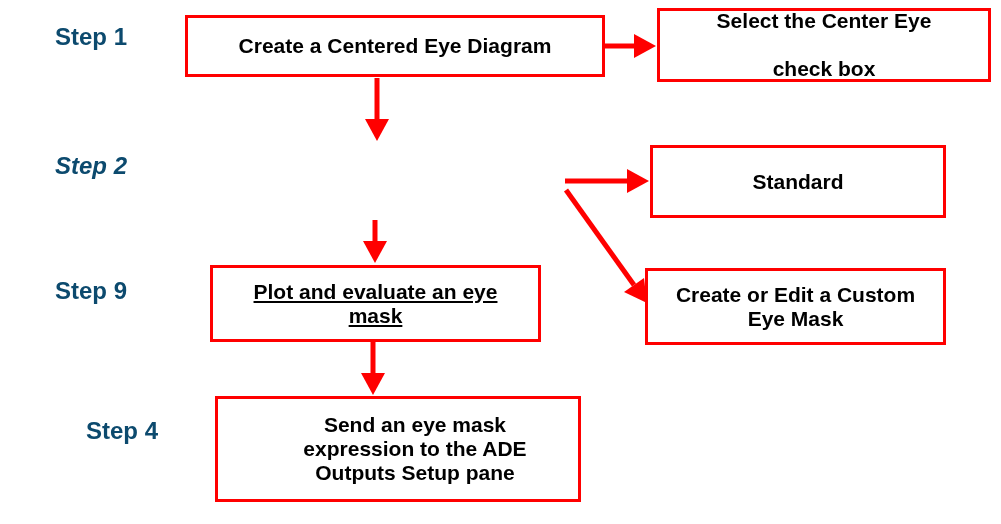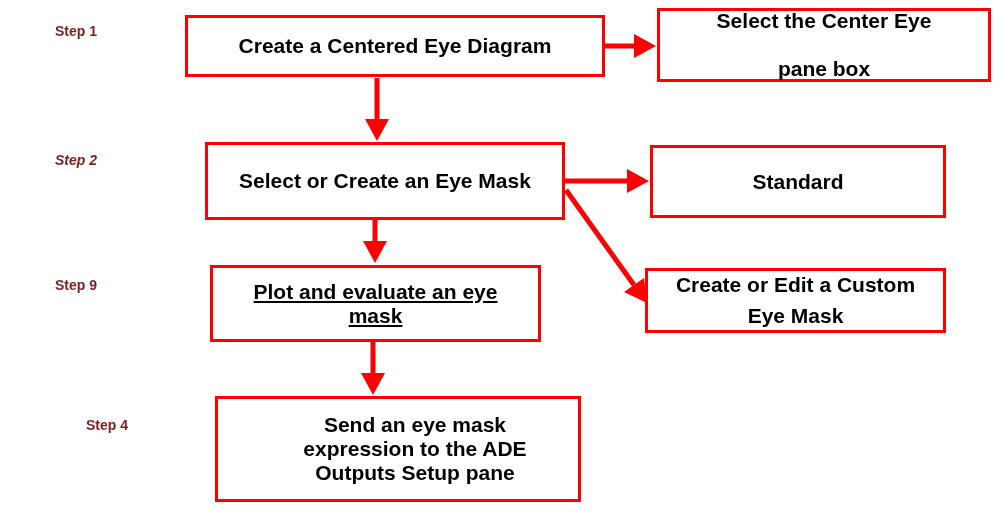--- a/index.html
+++ b/index.html
@@ -10,22 +10,22 @@
   }
   .diagram {
     position: relative;
     width: 1001px;
     height: 524px;
     background: #ffffff;
     overflow: hidden;
   }
   .step-label {
     position: absolute;
-    color: #7f1d1d;
-    font-size: 14px;
+    color: #0c4a6e;
+    font-size: 24px;
     font-weight: bold;
     white-space: nowrap;
   }
   .flow-box {
     position: absolute;
     box-sizing: border-box;
     border: 3px solid #ff0000;
     background: #ffffff;
     display: flex;
     flex-direction: column;
@@ -52,21 +52,21 @@
   
   #label-step1 { left: 55px;  top: 23px;  }
   #label-step2 { left: 55px;  top: 152px; font-style: italic; }
   #label-step3 { left: 55px;  top: 277px; }
   #label-step4 { left: 55px;  top: 417px; margin-left: 31px; }
 
   #box-step1        { left: 185px; top: 15px;  width: 420px; height: 62px;  }
   #box-step1-side   { left: 657px; top: 8px;   width: 334px; height: 74px; gap: 24px;  }
   #box-step2        { left: 205px; top: 142px; width: 360px; height: 78px;  }
   #box-step2-side-a { left: 650px; top: 145px; width: 296px; height: 73px;  }
-  #box-step2-side-b { left: 645px; top: 268px; width: 301px; height: 65px; justify-content: space-between;  }
+  #box-step2-side-b { left: 645px; top: 268px; width: 301px; height: 77px;  }
   #box-step3        { left: 210px; top: 265px; width: 331px; height: 77px; text-decoration: underline;  }
   #box-step4        { left: 215px; top: 396px; width: 366px; height: 106px; padding-left: 40px; }
 </style>
 </head>
 <body>
 
 <div class="diagram">
 
   <svg class="arrow-layer" viewBox="0 0 1001 524" xmlns="http://www.w3.org/2000/svg">
     <g>
@@ -99,26 +99,23 @@
   <div class="step-label" id="label-step2">Step 2</div>
   <div class="step-label" id="label-step3">Step 9</div>
   <div class="step-label" id="label-step4">Step 4</div>
 
   <div class="flow-box" id="box-step1">
     <span class="line">Create a Centered Eye Diagram</span>
   </div>
 
   <div class="flow-box" id="box-step1-side">
     <span class="line">Select the Center Eye</span>
-    <span class="line">pane box</span>
+    <span class="line">check box</span>
   </div>
 
-  <div class="flow-box" id="box-step2">
-    <span class="line">Select or Create an Eye Mask</span>
-  </div>
 
   <div class="flow-box" id="box-step2-side-a">
     <span class="line">Standard</span>
   </div>
 
   <div class="flow-box" id="box-step2-side-b">
     <span class="line">Create or Edit a Custom</span>
     <span class="line">Eye Mask</span>
   </div>
 

